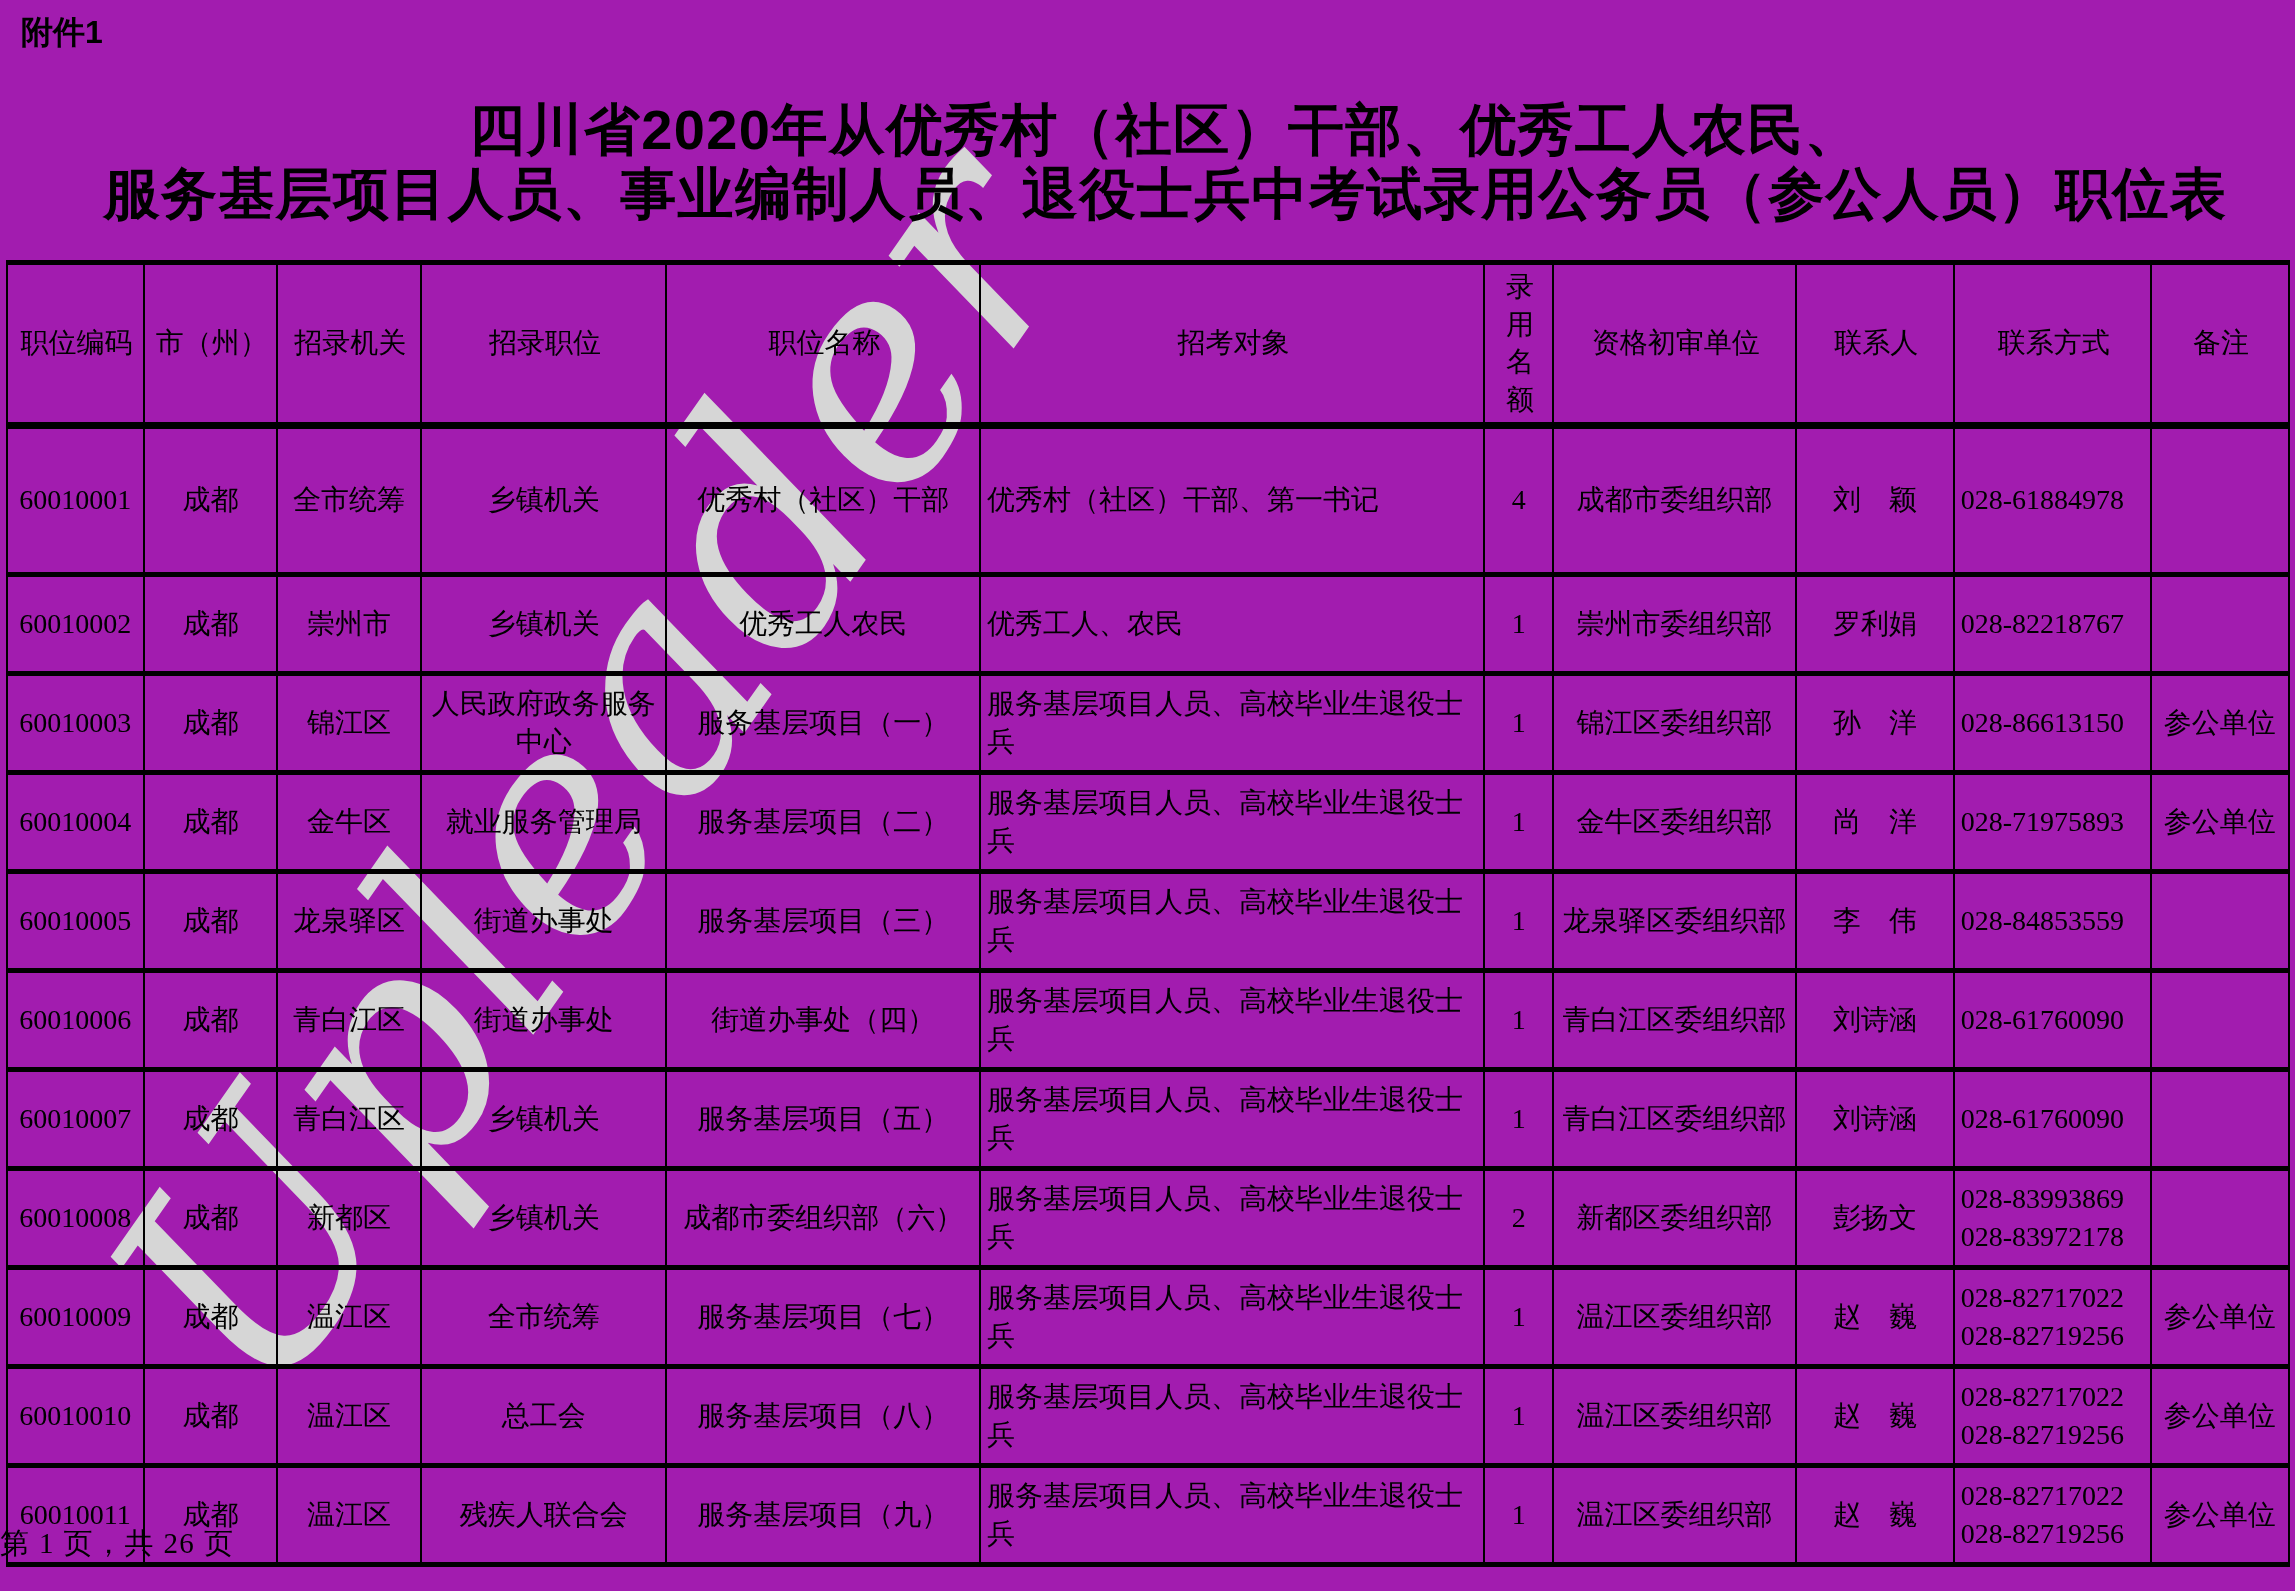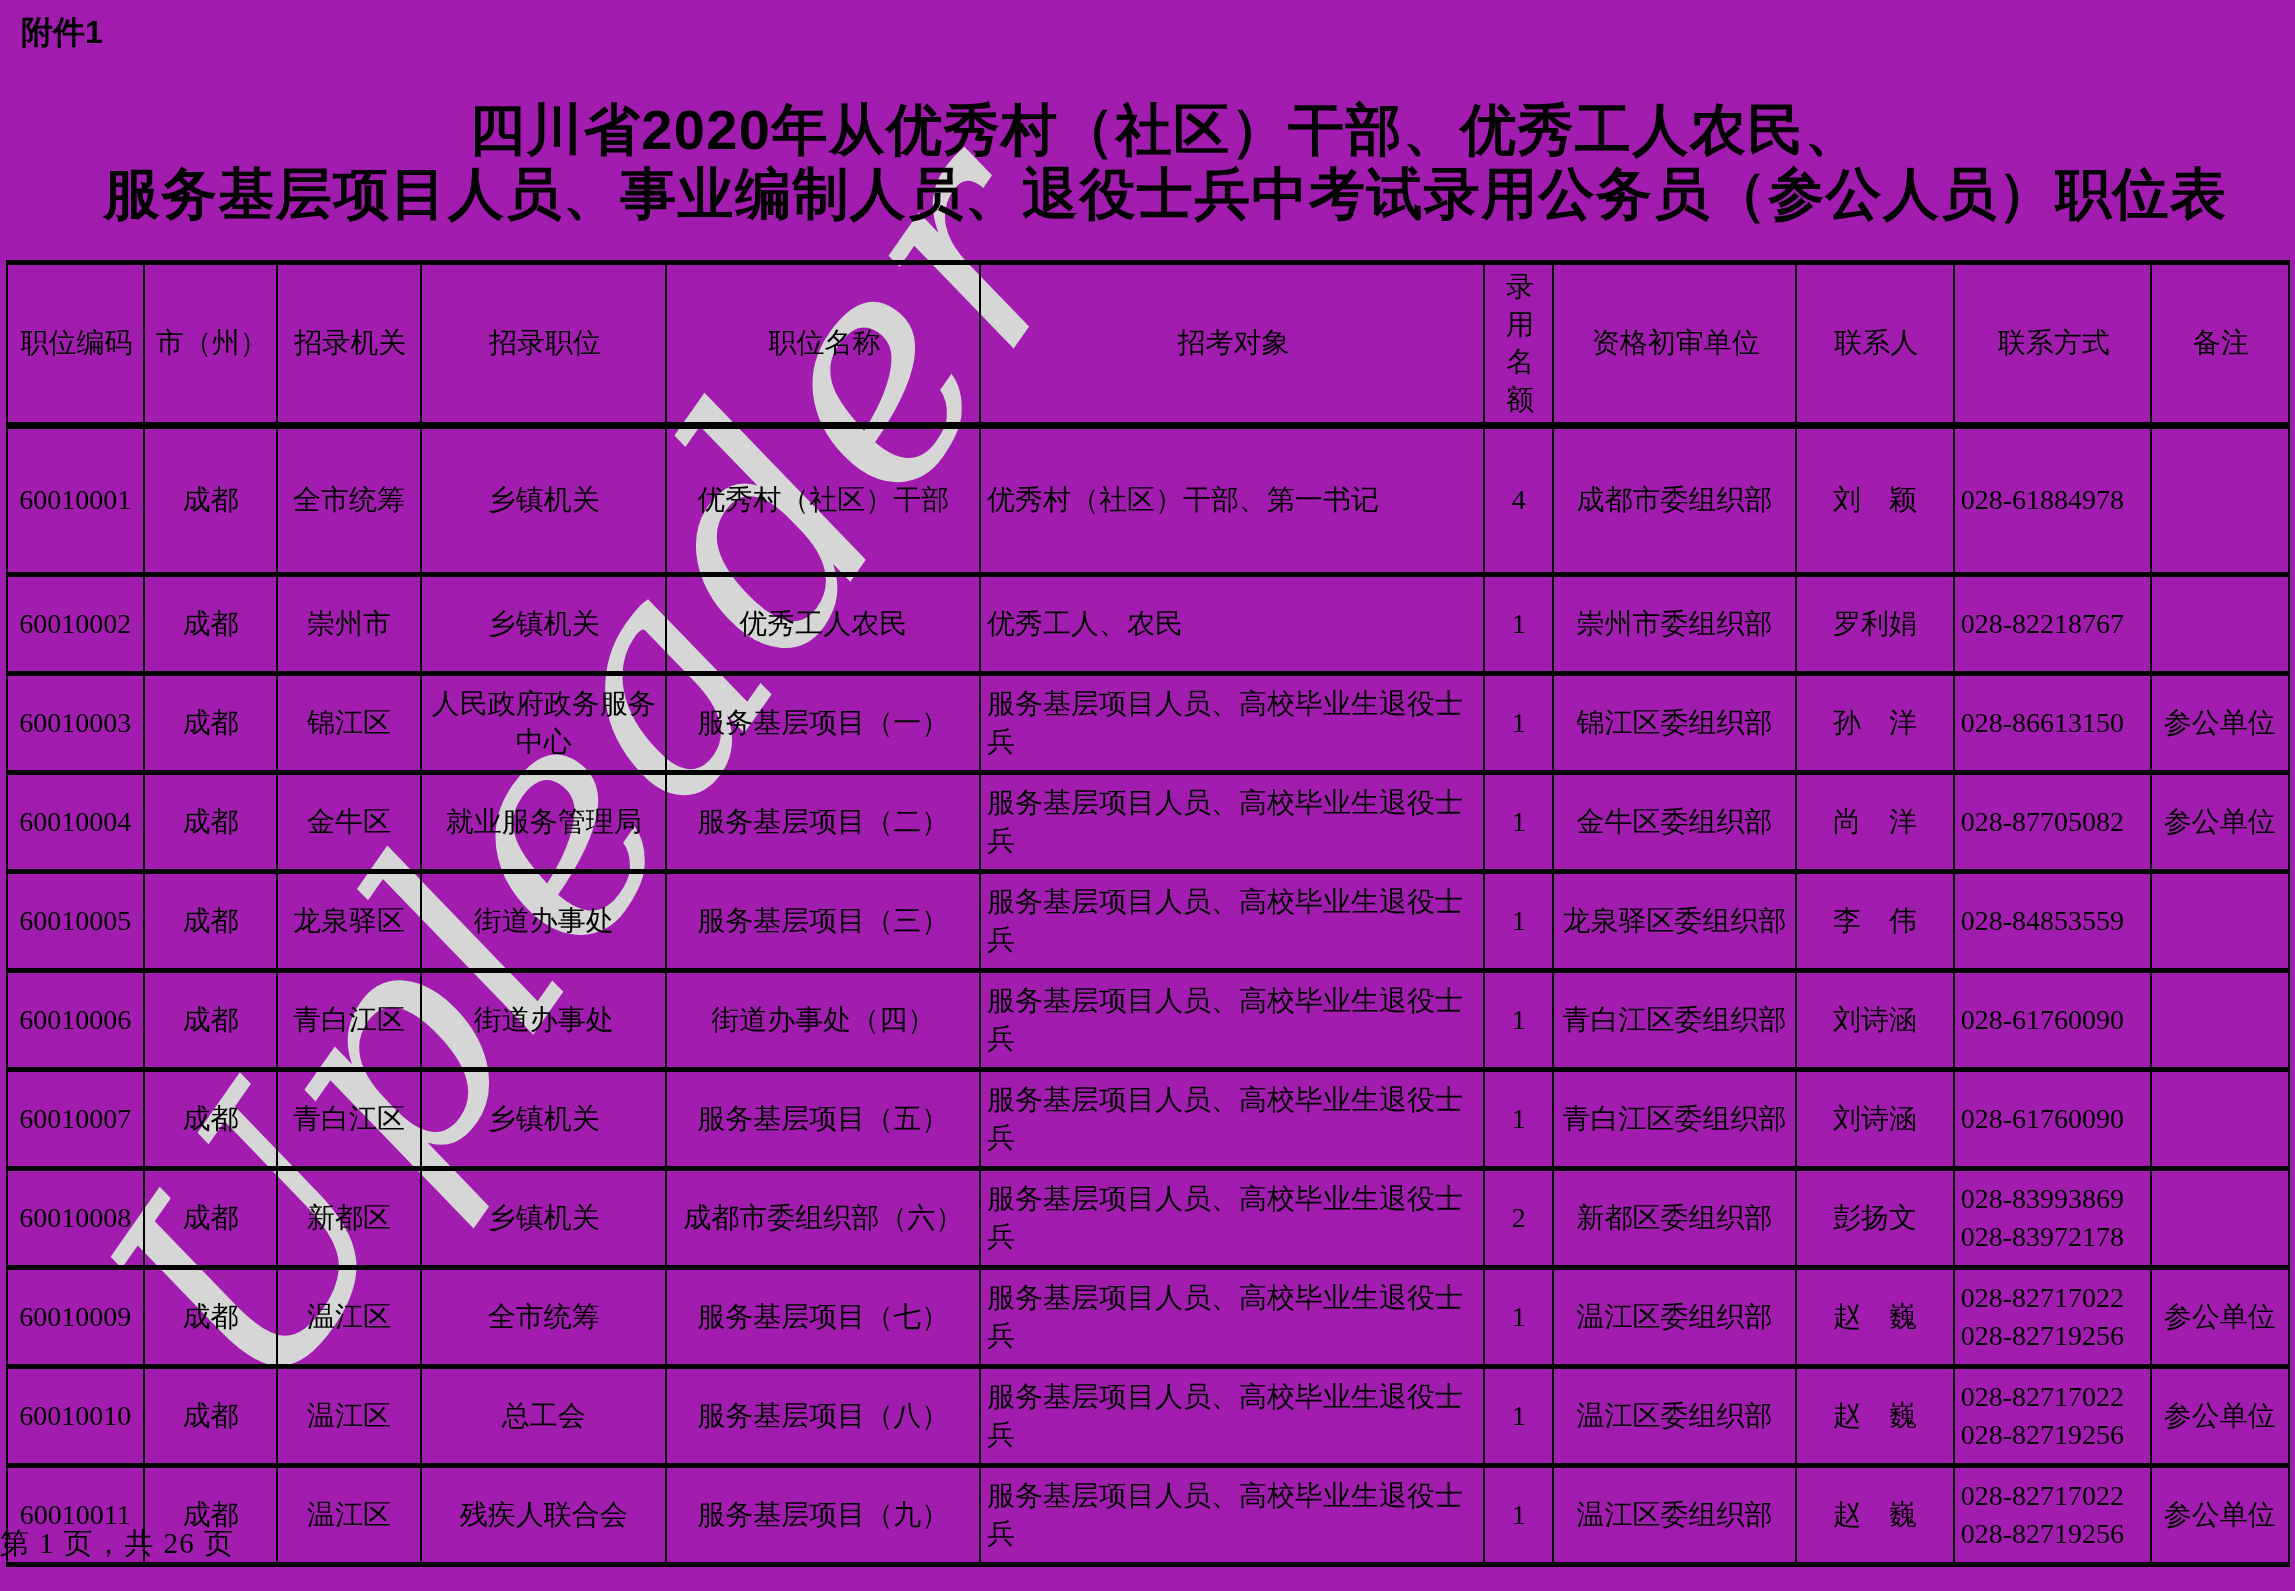--- a/index.html
+++ b/index.html
@@ -160,21 +160,21 @@
           <tr>
             <td class="col-code">60010004</td>
             <td class="col-city">成都</td>
             <td class="col-agency">金牛区</td>
             <td class="col-position">就业服务管理局</td>
             <td class="col-name">服务基层项目（二）</td>
             <td class="col-target">服务基层项目人员、高校毕业生退役士兵</td>
             <td class="col-quota">1</td>
             <td class="col-review">金牛区委组织部</td>
             <td class="col-contact">尚　洋</td>
-            <td class="col-phone">028-87705082</td>
+            <td class="col-phone">028-71975893</td>
             <td class="col-note">参公单位</td>
           </tr>
           <tr>
             <td class="col-code">60010005</td>
             <td class="col-city">成都</td>
             <td class="col-agency">龙泉驿区</td>
             <td class="col-position">街道办事处</td>
             <td class="col-name">服务基层项目（三）</td>
             <td class="col-target">服务基层项目人员、高校毕业生退役士兵</td>
             <td class="col-quota">1</td>

